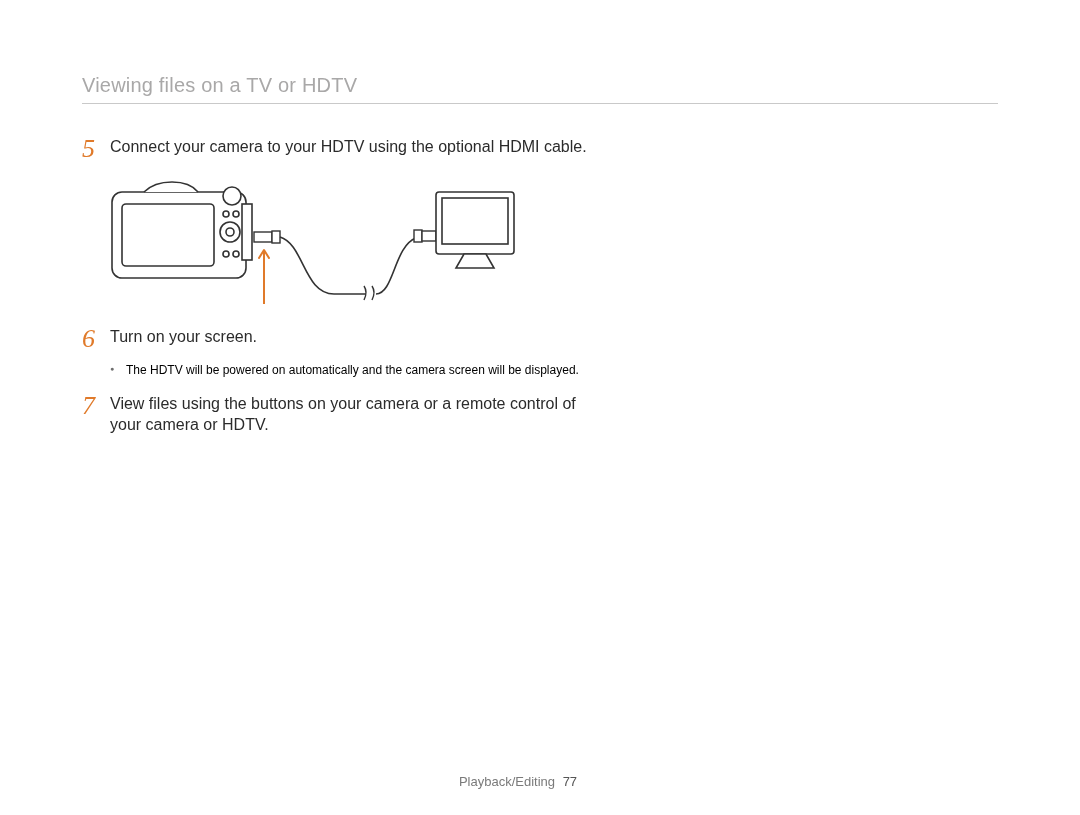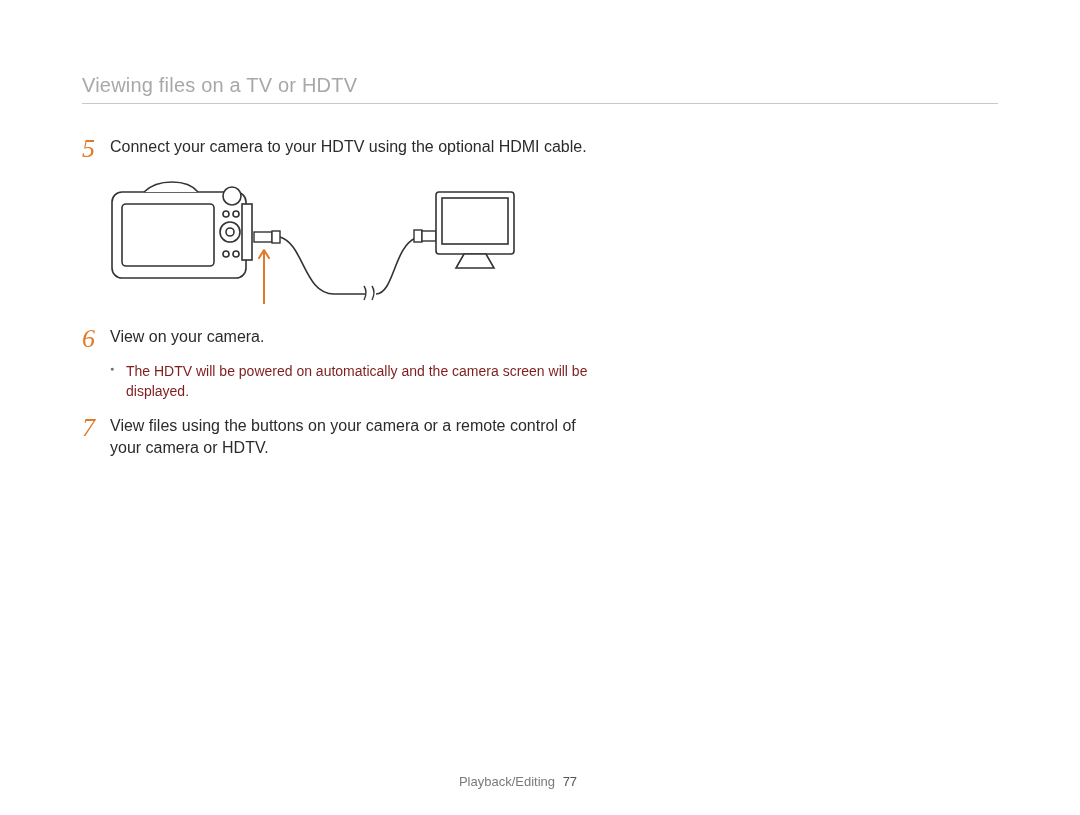--- a/index.html
+++ b/index.html
@@ -5,21 +5,21 @@
   * { box-sizing: border-box; margin: 0; padding: 0; }
   html, body { width: 1080px; height: 815px; background: #ffffff; font-family: "Helvetica Neue", Helvetica, Arial, sans-serif; font-weight: 300; color: #333; }
   .page { position: relative; width: 1080px; height: 815px; padding: 74px 82px 16px 82px; }
   .header-title { font-size: 20px; color: #a9a8a8; letter-spacing: 0.2px; }
   .rule { border: none; border-top: 1px solid #c9c9c9; margin-top: 6px; }
   .content { padding-top: 32px; width: 520px; }
   .step { display: flex; align-items: flex-start; margin-bottom: 10px; }
   .step-num { font-family: Georgia, "Times New Roman", serif; font-style: italic; font-size: 26px; color: #e07a2a; width: 28px; line-height: 1; }
   .step-body { flex: 1; font-size: 16px; color: #2b2b2b; line-height: 1.35; font-weight: 300; }
   .sub-bullets { margin: 8px 0 14px 28px; }
-  .sub-bullets li { list-style: none; position: relative; padding-left: 16px; font-size: 14px; color: #7f1d1d; line-height: 1.4; }
+  .sub-bullets li { list-style: none; position: relative; padding-left: 16px; font-size: 12px; color: #000000; line-height: 1.4; }
   .sub-bullets li::before { content: "●"; position: absolute; left: 0; top: 2px; font-size: 7px; color: #6e6e6e; }
   .diagram { margin: 12px 0 8px 12px; }
   .diagram-caption { text-align: center; font-size: 14px; color: #7a7a7a; margin: 6px 0 16px 0; width: 240px; }
   .footer { position: absolute; bottom: 26px; left: 0; width: 1036px; text-align: center; font-size: 13px; color: #7a7a7a; }
   .footer .pnum { color: #555; margin-left: 4px; }
 </style>
 </head>
 <body>
 
 <div class="page">
@@ -82,21 +82,21 @@
           <rect x="342" y="18" width="78" height="62" rx="3" ry="3"></rect>
           <rect x="348" y="24" width="66" height="46"></rect>
 
           <path d="M370 80 h22 l8 14 h-38 z"></path>
         </g>
       </svg>
     </div>
 
     <div class="step">
       <div class="step-num">6</div>
-      <div class="step-body">View on your camera.</div>
+      <div class="step-body">Turn on your screen.</div>
     </div>
     <ul class="sub-bullets">
       <li>The HDTV will be powered on automatically and the camera screen will be displayed.</li>
     </ul>
 
     <div class="step">
       <div class="step-num">7</div>
       <div class="step-body">View files using the buttons on your camera or a remote control of your camera or HDTV.</div>
     </div>
 

